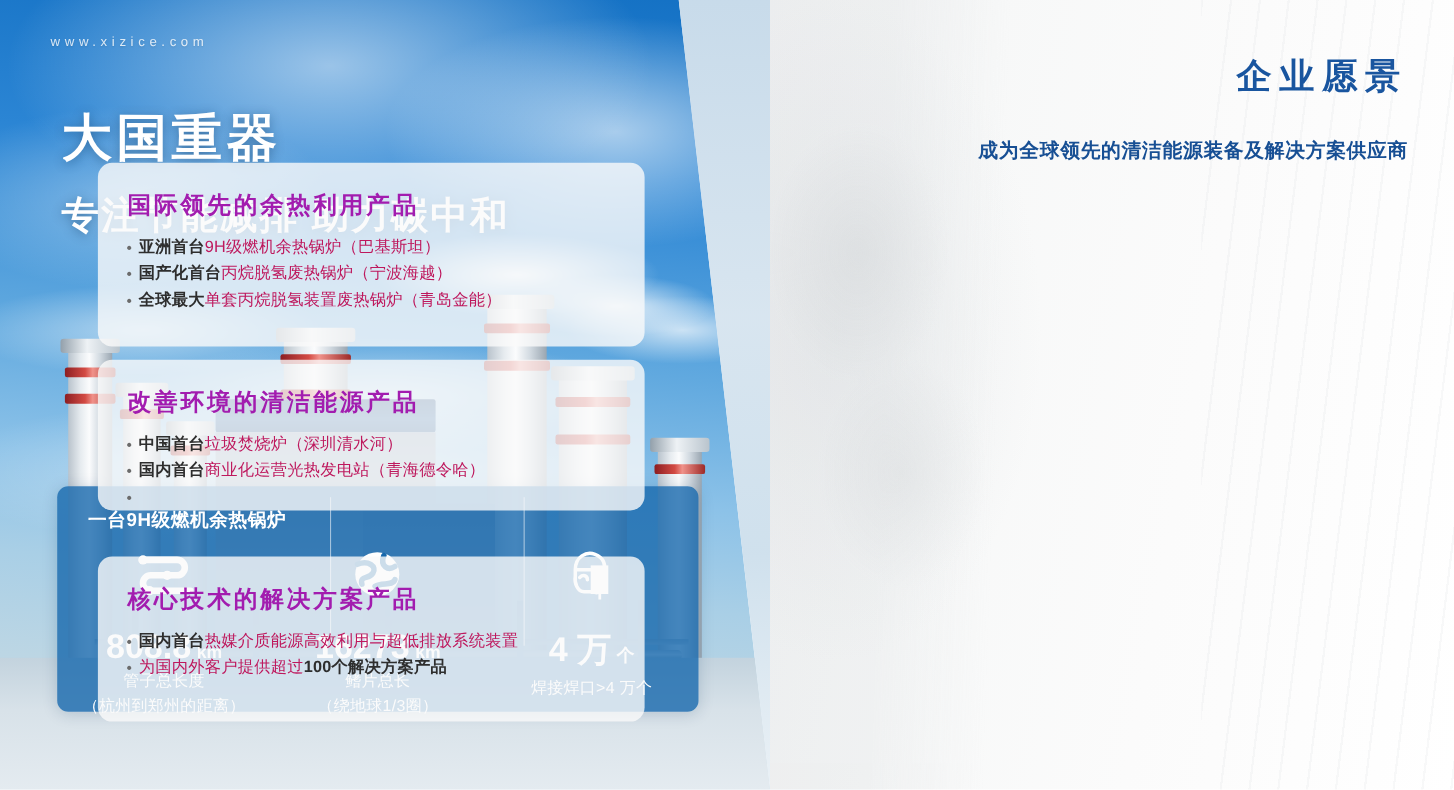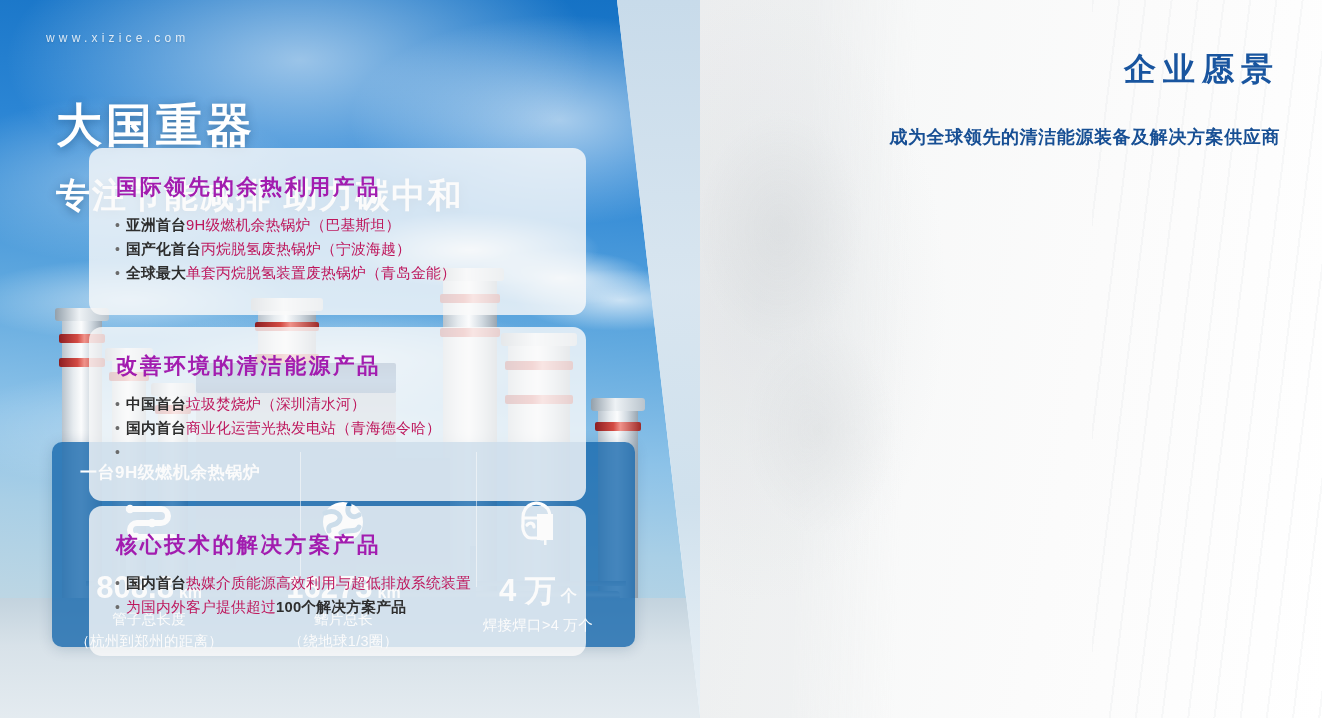--- a/index.html
+++ b/index.html
@@ -134,21 +134,21 @@
     position:absolute; right:42px; top:84px;
     font-size:18px; font-weight:bold; letter-spacing:.6px; color:#174f94;margin-top:41px;
   }
 
   .card{
     position:absolute; left:89px; width:497px;
     background:rgba(250,250,250,.80);
     border-radius:13px;
   }
   .card.c1{ top:148px; height:167px; }
-  .card.c2{ top:327px; height:174px;text-decoration:underline; }
+  .card.c2{ top:327px; height:137px;text-decoration:underline; }
   .card.c3{ top:506px; height:150px; }
 
   .card-title{
     position:absolute; left:27px; top:24px;
     font-size:21.5px; font-weight:bold; letter-spacing:2.6px; color:#a21caf;
   }
   .bullets{ position:absolute; left:26px; top:66px; right:16px; }
   .bullet{
     display:flex; align-items:flex-start; gap:6px;
     font-size:14.8px; line-height:1.62; color:#4b4b4b; letter-spacing:.2px;

